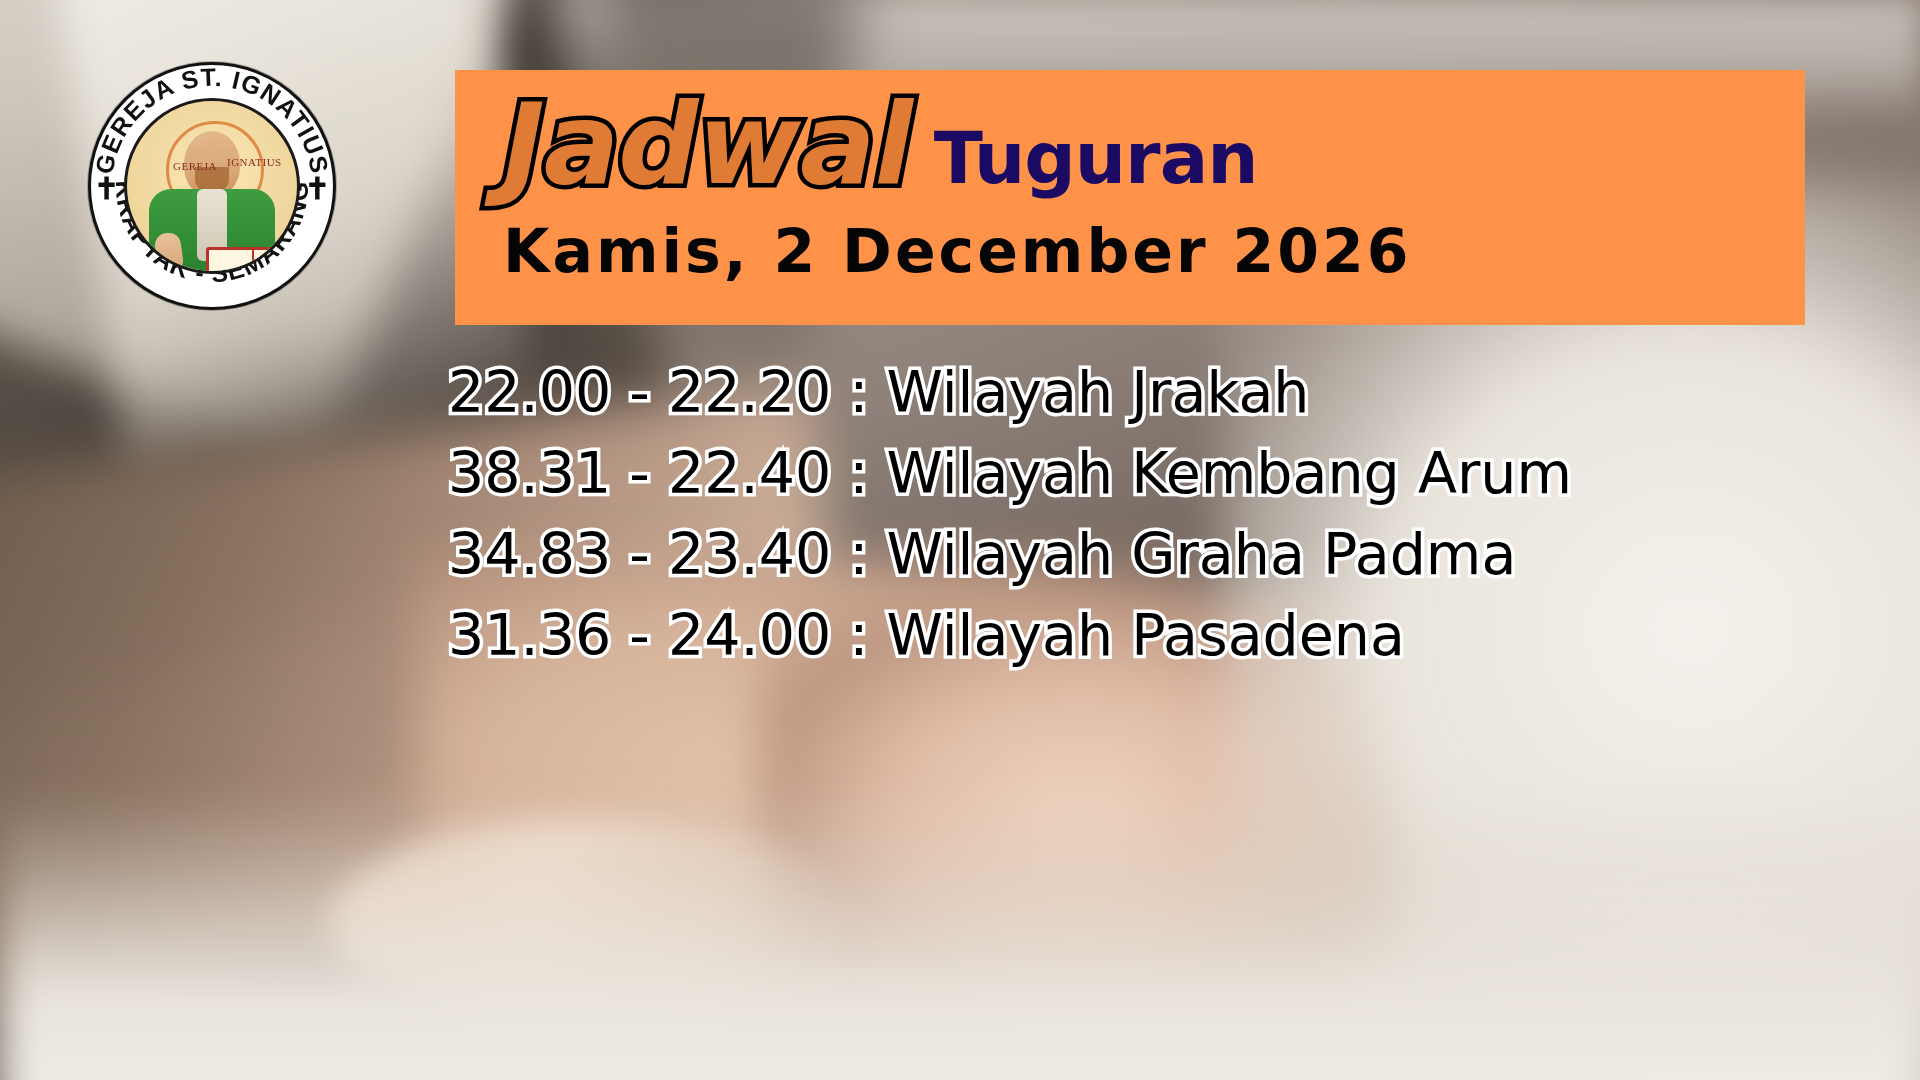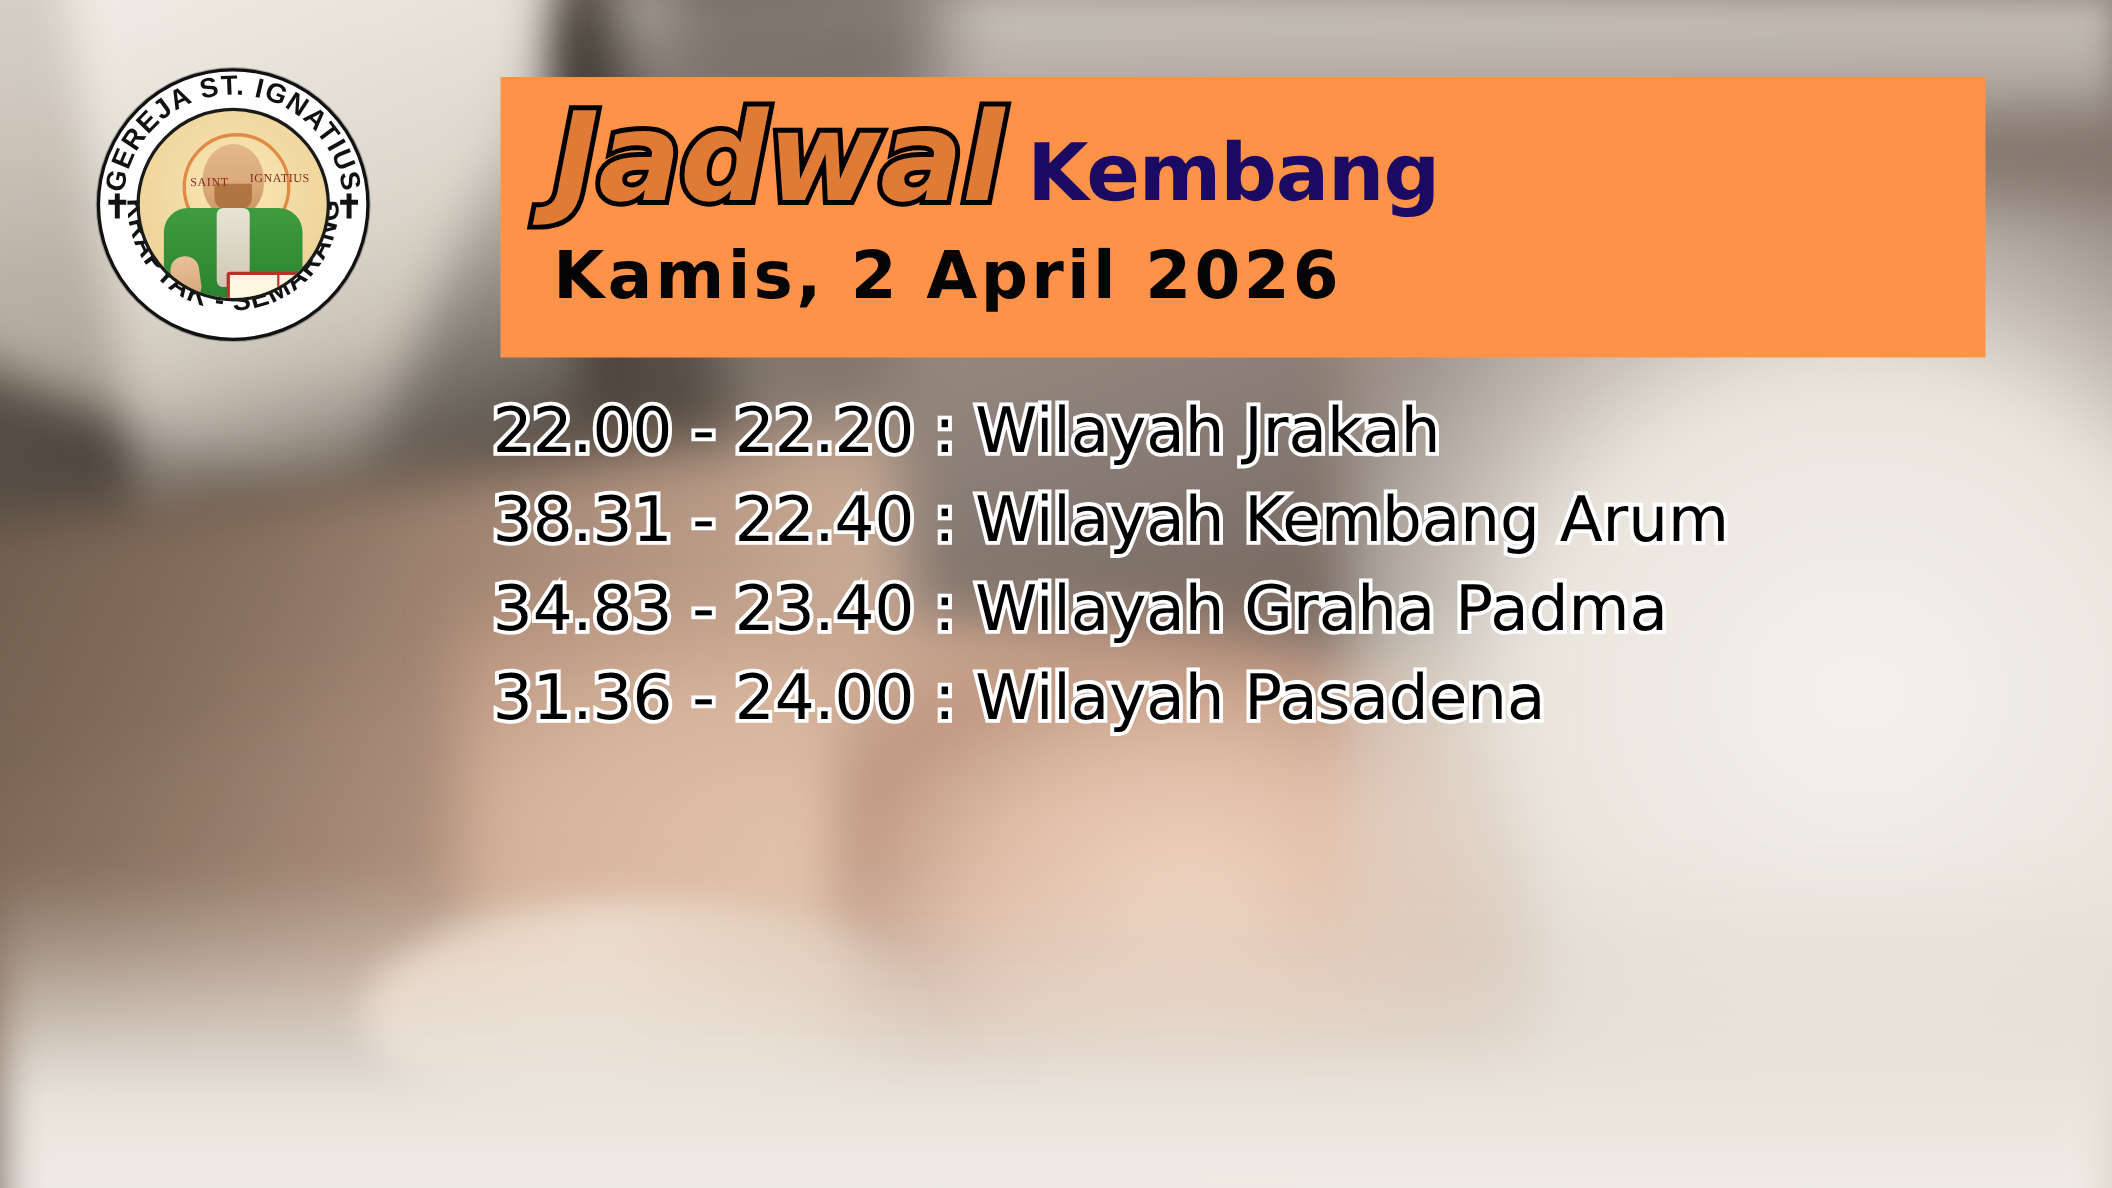--- a/index.html
+++ b/index.html
@@ -371,31 +371,31 @@
     <span class="logo-cross left">✝</span>
     <span class="logo-cross right">✝</span>
     <div class="logo-inner-ring">
       <div class="logo-halo"></div>
       <div class="logo-head"></div>
       <div class="logo-beard"></div>
       <div class="logo-body"></div>
       <div class="logo-stole"></div>
       <div class="logo-hand"></div>
       <div class="logo-book"></div>
-      <span class="logo-saint-label l">SAINT</span>
+      <span class="logo-saint-label l">GEREJA</span>
       <span class="logo-saint-label r">IGNATIUS</span>
     </div>
   </div>
 
   <div class="banner">
     <div class="banner-title-row">
       <span class="jadwal">Jadwal</span>
-      <span class="tuguran">Kembang</span>
+      <span class="tuguran">Tuguran</span>
     </div>
-    <div class="banner-date">Kamis, 2 April 2026</div>
+    <div class="banner-date">Kamis, 2 December 2026</div>
   </div>
 
   <div class="schedule">
     <div class="sched-row">22.00 - 22.20 : Wilayah Jrakah</div>
     <div class="sched-row">38.31 - 22.40 : Wilayah Kembang Arum</div>
     <div class="sched-row">34.83 - 23.40 : Wilayah Graha Padma</div>
     <div class="sched-row">31.36 - 24.00 : Wilayah Pasadena</div>
   </div>
 
 </div>

